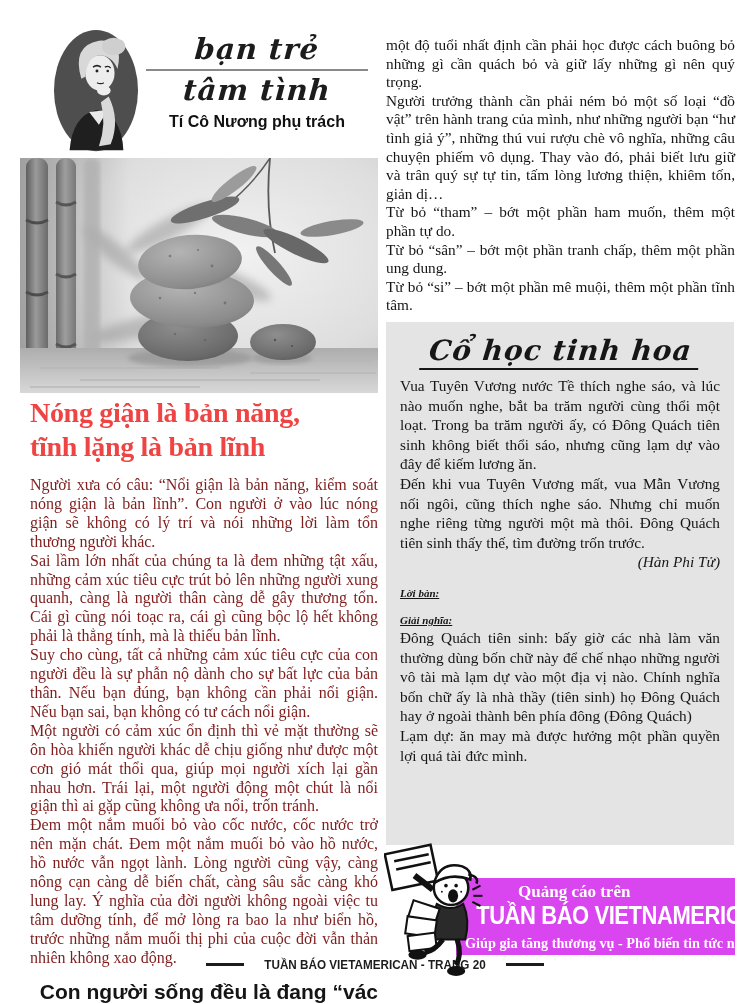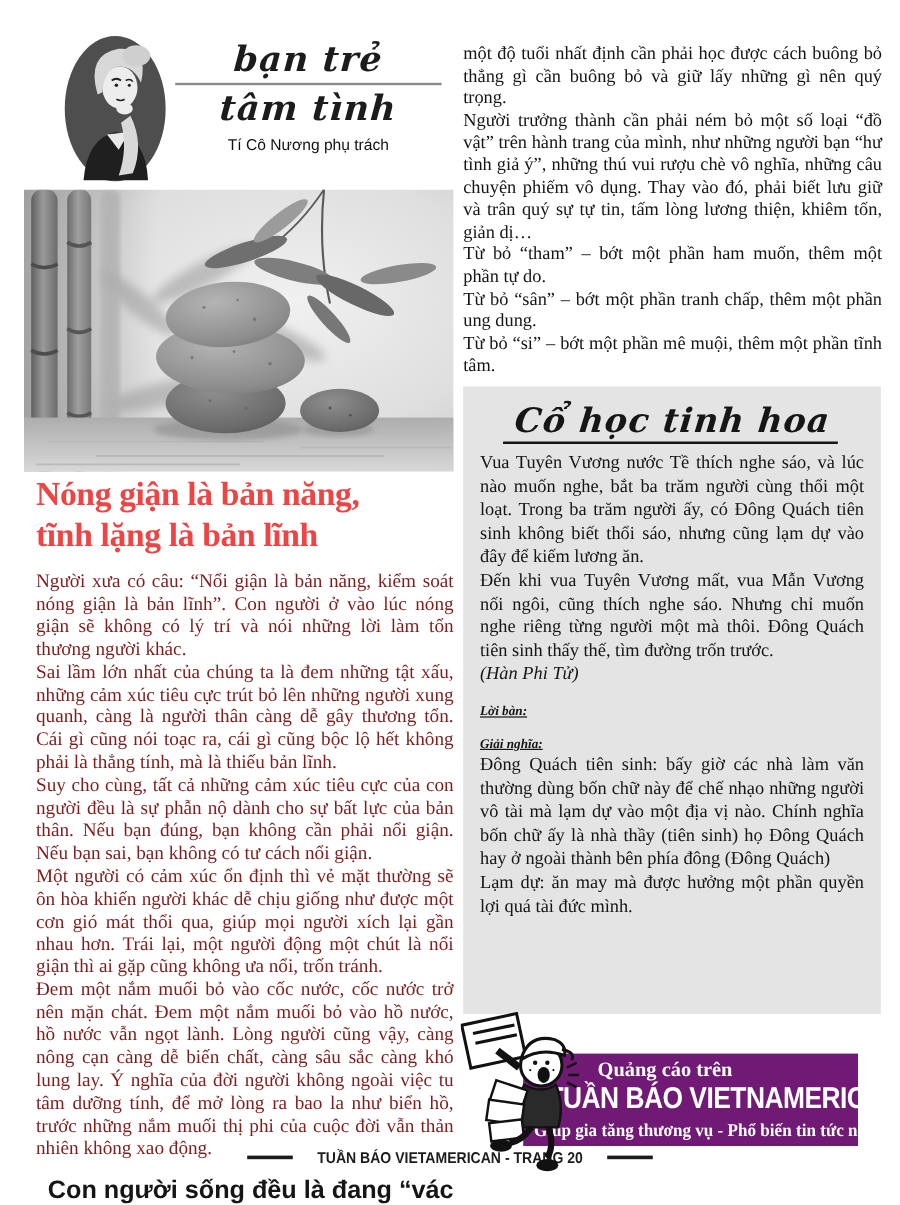--- a/index.html
+++ b/index.html
@@ -10,21 +10,21 @@
     font-family:"Liberation Serif", serif;
   }
   
   .portrait { position:absolute; left:52px; top:26px; width:88px; height:130px; }
   .masthead-text { position:absolute; left:146px; top:32px; width:222px; text-align:center; }
   .script {
     font-family:"DejaVu Serif", serif; font-style:italic; font-weight:bold;
     font-size:29px; letter-spacing:1px; color:#1c1c1c; transform:skewX(-4deg);
   }
   .masthead-rule { height:2px; background:#8a8a8a; margin:3px 0 2px 0; }
-  .byline { font-family:"Liberation Sans", sans-serif; font-weight:normal; font-size:13px; margin-top:6px; color:#111; }
+  .byline { font-family:"Liberation Sans", sans-serif; font-weight:bold; font-size:16px; margin-top:6px; color:#111; }
   
   .zen-photo { position:absolute; left:20px; top:158px; width:358px; height:235px; }
   .zen-photo svg { display:block; width:100%; height:100%; }
   
   .article-left { position:absolute; left:30px; top:396px; width:348px; }
   .headline {
     font-family:"Liberation Serif", serif; font-weight:bold;
     font-size:28px; line-height:34px; color:#ef4444; letter-spacing:-0.3px;
   }
   .bodytext { margin-top:12px; font-size:16px; line-height:18.9px; text-align:justify; color:#7f1d1d; }
@@ -41,29 +41,29 @@
   }
   .script-box-title {
     font-family:"DejaVu Serif", serif; font-style:italic; font-weight:bold;
     font-size:28px; letter-spacing:1px; transform:skewX(-6deg);
     width:fit-content; margin:2px auto 0 auto; padding:0 8px 1px 8px;
     border-bottom:2px solid #161616; color:#161616;
   }
   .story-title { font-weight:bold; font-size:21px; margin-top:14px; font-family:"Liberation Serif",serif; }
   .story-body { margin-top:6px; font-size:15.3px; line-height:19.6px; text-align:justify; }
   .story-body p { margin:0; }
-  .attribution { font-style:italic; font-size:15.3px; line-height:19.6px; }
+  .attribution { font-style:italic; font-size:15.3px; line-height:19.6px;text-align:right; }
   .box-label { font-weight:bold; font-size:11px; text-decoration:underline; margin-top:15px;font-style:italic; }
   .box-para { font-size:15.3px; line-height:19.6px; text-align:justify; margin-top:2px; }
   .box-para p { margin:0; }
   
   .mascot { position:absolute; left:384px; top:843px; width:130px; height:142px; z-index:2; }
   .ad-box {
-    position:absolute; left:436px; top:878px; width:279px; height:77px;
-    background:#701a75; color:#fff; z-index:1; padding-top:4px;
+    position:absolute; left:456px; top:878px; width:279px; height:77px;
+    background:#d946ef; color:#fff; z-index:1; padding-top:4px;
   }
   .ad-line1 { font-family:"Liberation Serif",serif; font-weight:bold; font-size:17px; padding-left:62px; line-height:20px; }
   .ad-line2 { text-align:center; line-height:27px; white-space:nowrap; }
   .ad-line2 span {
     display:inline-block; font-family:"Liberation Sans",sans-serif; font-weight:bold;
     font-size:25px; letter-spacing:-0.5px; transform:scaleX(0.88); transform-origin:center;
   }
   .ad-line3 { text-align:center; line-height:22px; white-space:nowrap; }
   .ad-line3 span {
     display:inline-block; font-family:"Liberation Serif",serif; font-weight:bold;
@@ -225,21 +225,21 @@
         <p>Sai lầm lớn nhất của chúng ta là đem những tật xấu, những cảm xúc tiêu cực trút bỏ lên những người xung quanh, càng là người thân càng dễ gây thương tổn.  Cái gì cũng nói toạc ra, cái gì cũng bộc lộ hết không phải là thẳng tính, mà là thiếu bản lĩnh.</p>
         <p>Suy cho cùng, tất cả những cảm xúc tiêu cực của con người đều là sự phẫn nộ dành cho sự bất lực của bản thân.  Nếu bạn đúng, bạn không cần phải nổi giận.  Nếu bạn sai, bạn không có tư cách nổi giận.</p>
         <p>Một người có cảm xúc ổn định thì vẻ mặt thường sẽ ôn hòa khiến người khác dễ chịu giống như được một cơn gió mát thổi qua, giúp mọi người xích lại gần nhau hơn.  Trái lại, một người động một chút là nổi giận thì ai gặp cũng không ưa nổi, trốn tránh.</p>
         <p>Đem một nắm muối bỏ vào cốc nước, cốc nước trở nên mặn chát.  Đem một nắm muối bỏ vào hồ nước, hồ nước vẫn ngọt lành.  Lòng người cũng vậy, càng nông cạn càng dễ biến chất, càng sâu sắc càng khó lung lay.  Ý nghĩa của đời người không ngoài việc tu tâm dưỡng tính, để mở lòng ra bao la như biển hồ, trước những nắm muối thị phi của cuộc đời vẫn thản nhiên không xao động.</p>
       </div>
     <div class="subhead">Con người sống đều là đang “vác nặng”</div>
     <div class="subpara">Có câu nói rất hay rằng: “Con người sống đều là đang “vác nặng” mà tiến về phía trước.”  Con người khi đến</div>
   </section>
 
   <section class="right-top">
-      <p>một độ tuổi nhất định cần phải học được cách buông bỏ thẳng gì cần buông bỏ và giữ lấy những gì nên quý trọng.</p>
+      <p>một độ tuổi nhất định cần phải học được cách buông bỏ những gì cần quách bỏ và giữ lấy những gì nên quý trọng.</p>
       <p>Người trưởng thành cần phải ném bỏ một số loại “đồ vật” trên hành trang của mình, như những người bạn “hư tình giả ý”, những thú vui rượu chè vô nghĩa, những câu chuyện phiếm vô dụng.  Thay vào đó, phải biết lưu giữ và trân quý sự tự tin, tấm lòng lương thiện, khiêm tốn, giản dị…</p>
       <p>Từ bỏ “tham” – bớt một phần ham muốn, thêm một phần tự do.</p>
       <p>Từ bỏ “sân” – bớt một phần tranh chấp, thêm một phần ung dung.</p>
       <p>Từ bỏ “si” – bớt một phần mê muội, thêm một phần tĩnh tâm.</p>
     </section>
 
   <section class="gray-box">
     <div class="script-box-title">Cổ học tinh hoa</div>
     <div class="story-body">
         <p>Vua Tuyên Vương nước Tề thích nghe sáo, và lúc nào muốn nghe, bắt ba trăm người cùng thổi một loạt.  Trong ba trăm người ấy, có Đông Quách tiên sinh không biết thổi sáo, nhưng cũng lạm dự vào đây để kiếm lương ăn.</p>

